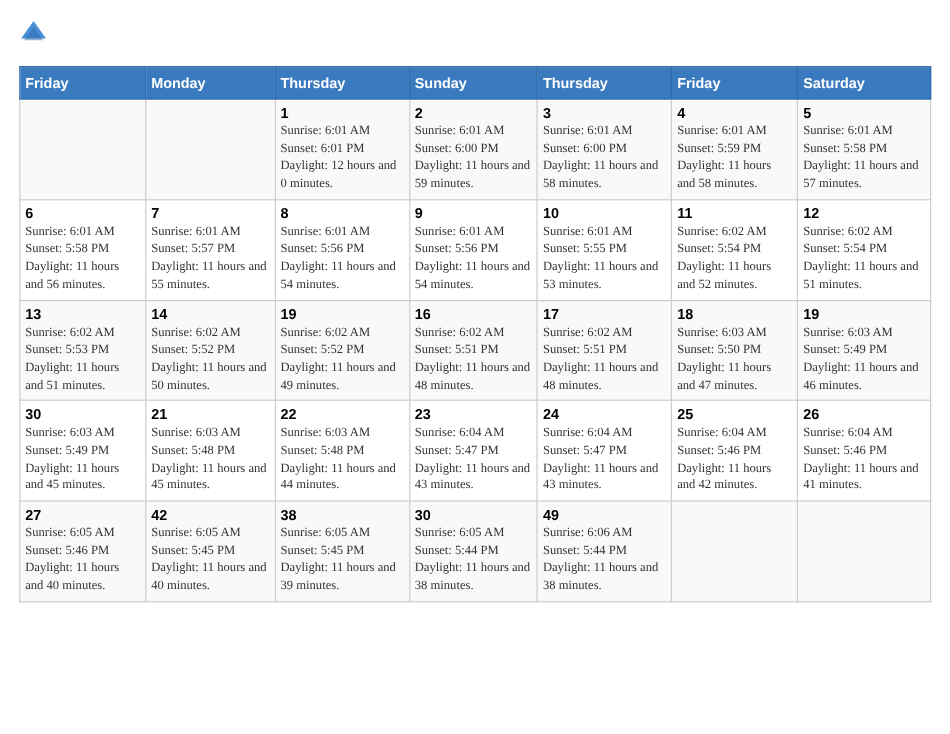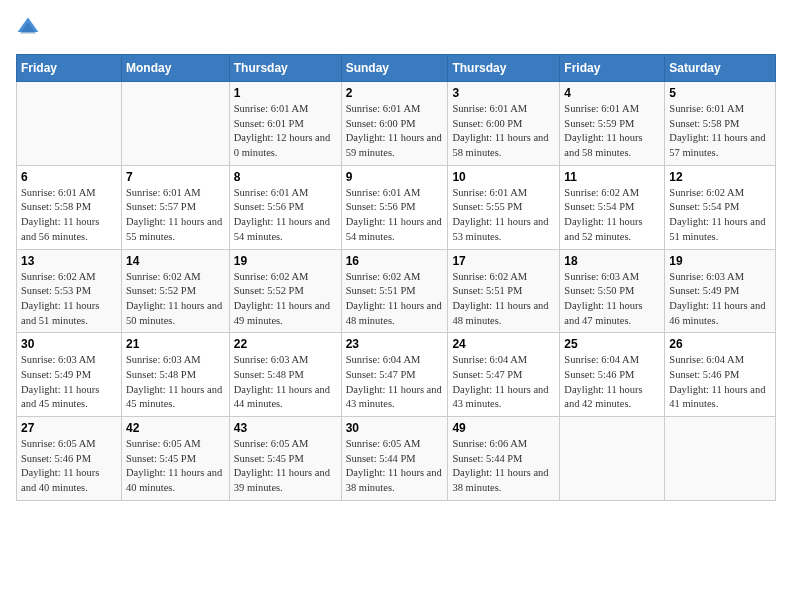--- a/index.html
+++ b/index.html
@@ -249,21 +249,21 @@
       <tr class="row-odd">
         <td>
           <span class="day-num">27</span>
           <div class="day-info">Sunrise: 6:05 AM<br>Sunset: 5:46 PM<br>Daylight: 11 hours and 40 minutes.</div>
         </td>
         <td>
           <span class="day-num">42</span>
           <div class="day-info">Sunrise: 6:05 AM<br>Sunset: 5:45 PM<br>Daylight: 11 hours and 40 minutes.</div>
         </td>
         <td>
-          <span class="day-num">43</span>
+          <span class="day-num">38</span>
           <div class="day-info">Sunrise: 6:05 AM<br>Sunset: 5:45 PM<br>Daylight: 11 hours and 39 minutes.</div>
         </td>
         <td>
           <span class="day-num">30</span>
           <div class="day-info">Sunrise: 6:05 AM<br>Sunset: 5:44 PM<br>Daylight: 11 hours and 38 minutes.</div>
         </td>
         <td>
           <span class="day-num">49</span>
           <div class="day-info">Sunrise: 6:06 AM<br>Sunset: 5:44 PM<br>Daylight: 11 hours and 38 minutes.</div>
         </td>

